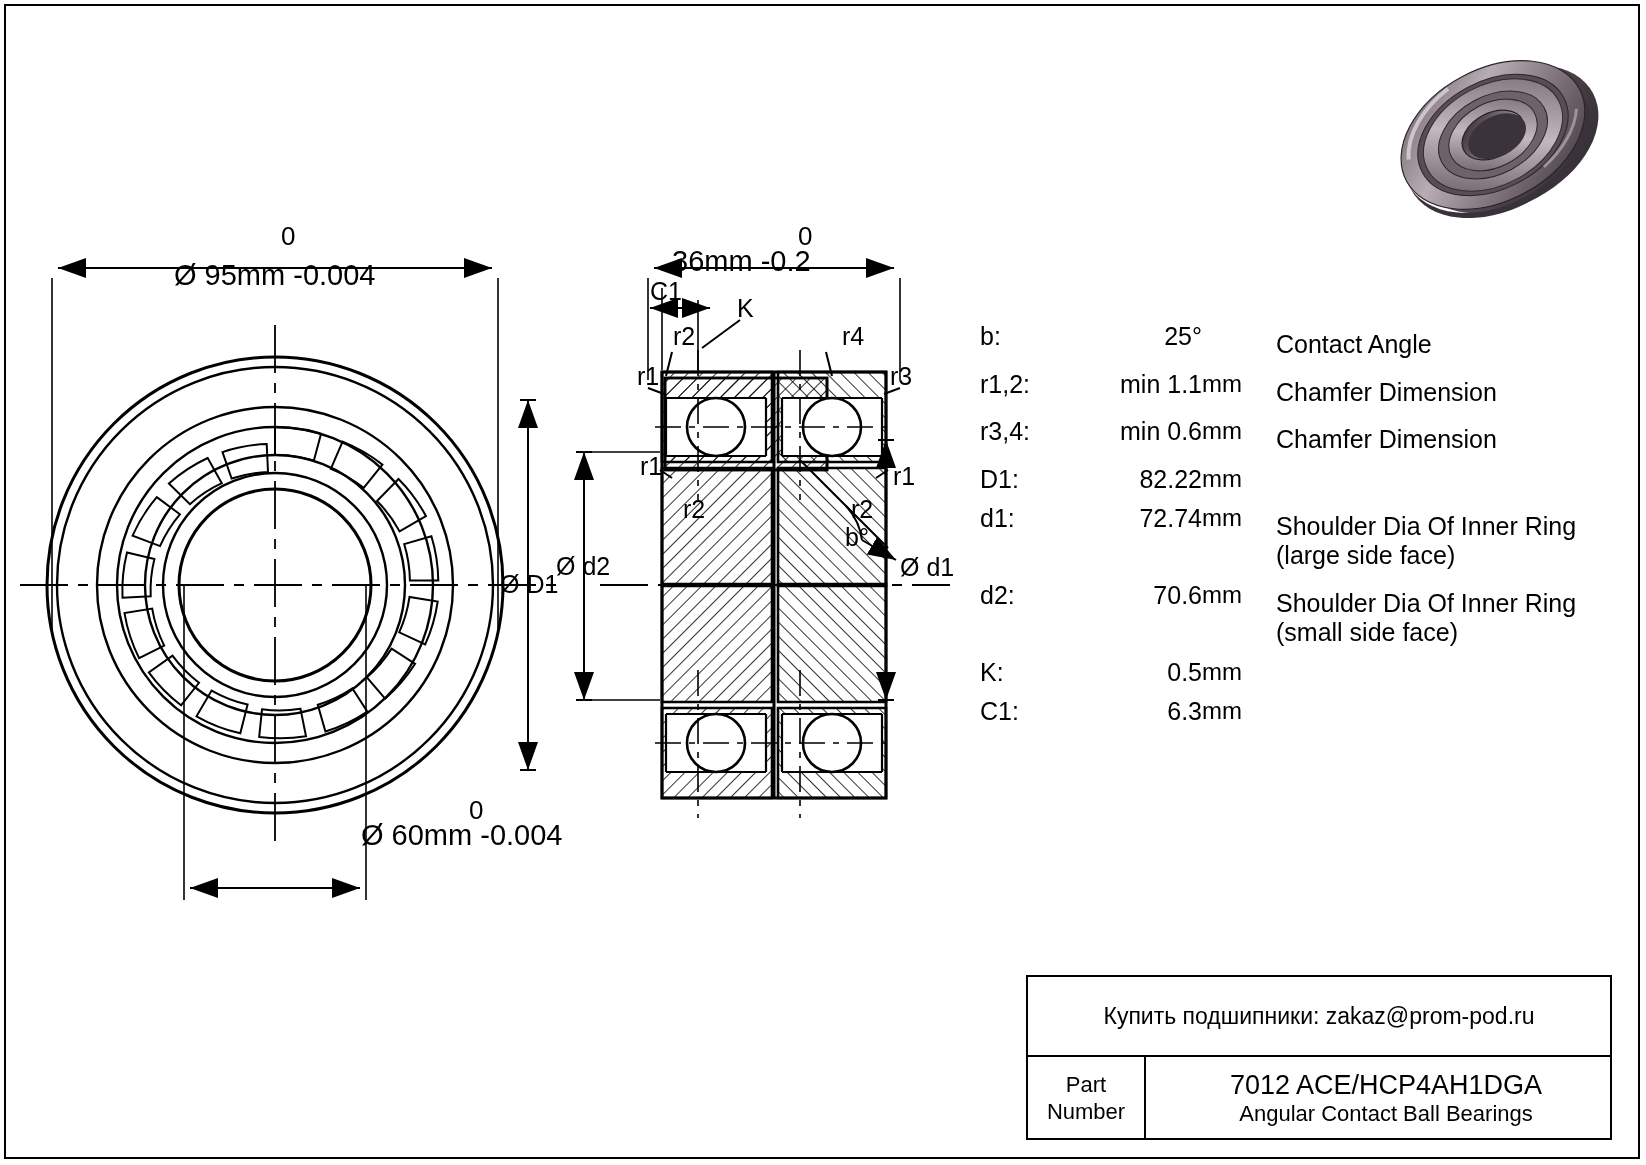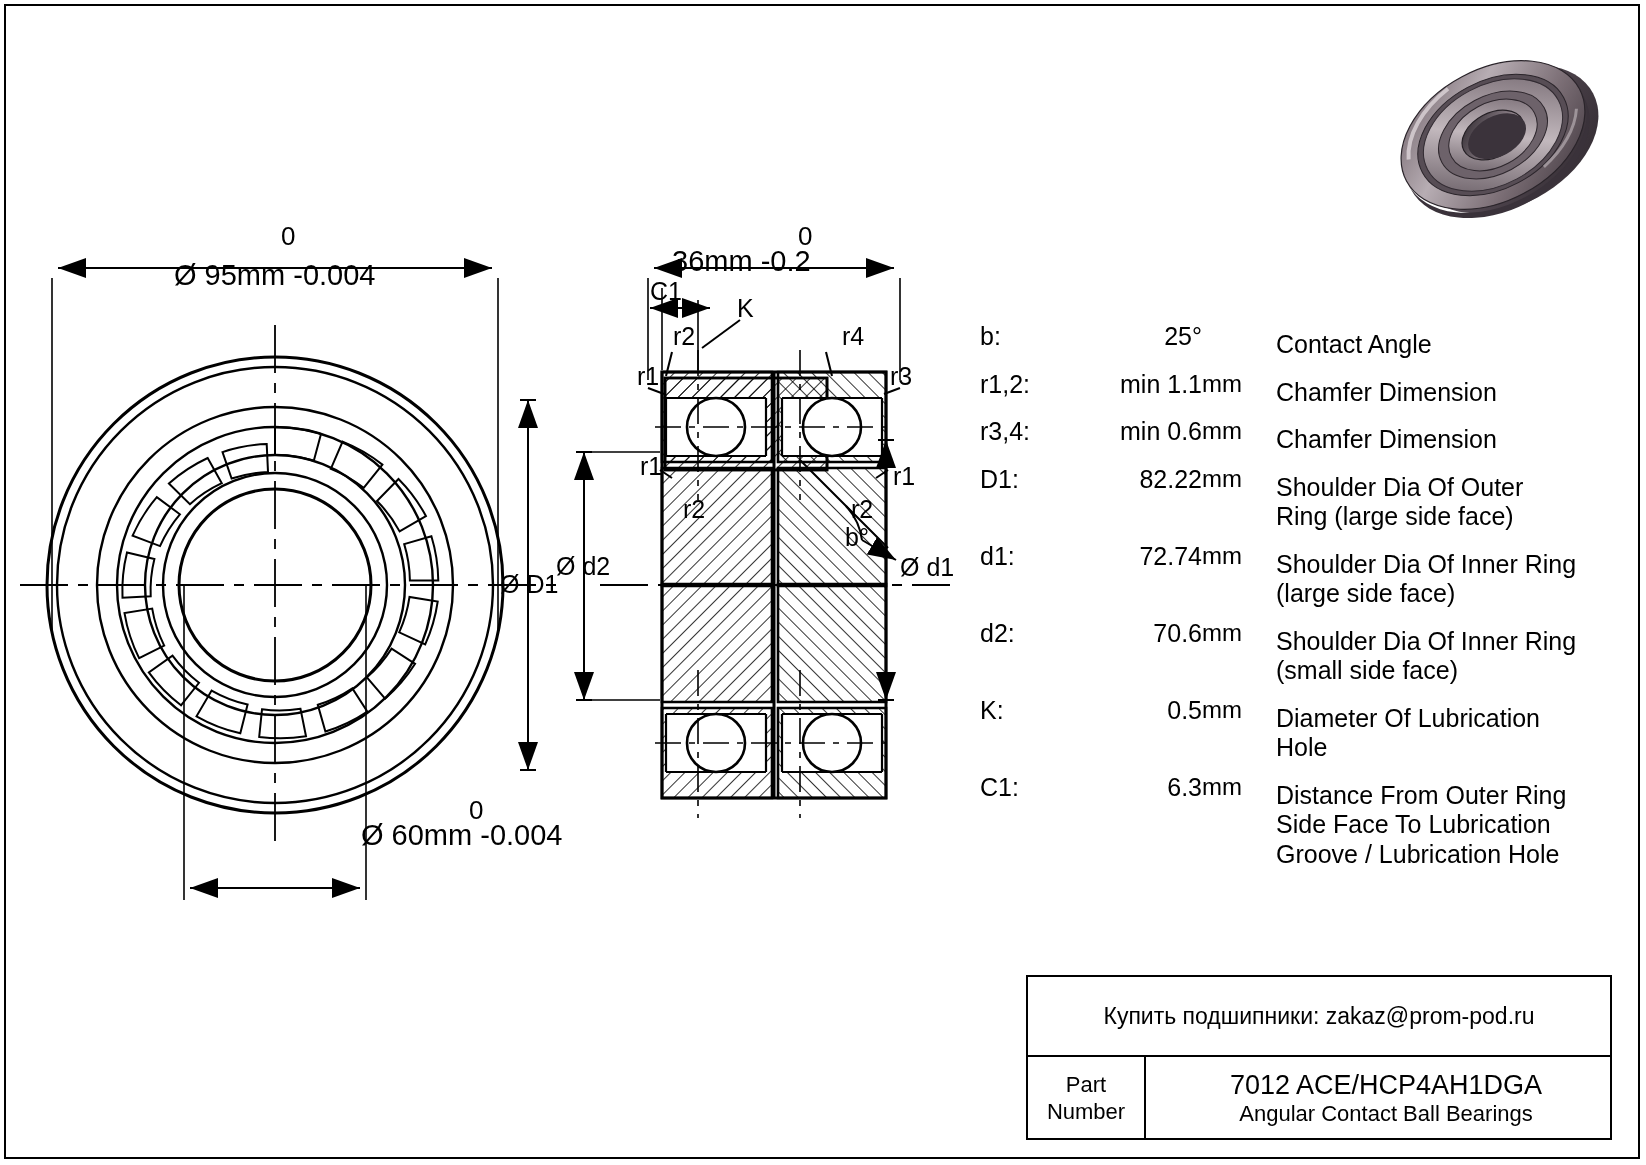--- a/index.html
+++ b/index.html
@@ -430,22 +430,20 @@
       <div class="spec-sym">r3,4:</div>
       <div class="spec-val">min 0.6</div>
       <div class="spec-unit">mm</div>
       <div class="spec-desc">Chamfer Dimension</div>
     </div>
 
     <div class="spec-row">
       <div class="spec-sym">D1:</div>
       <div class="spec-val">82.22</div>
       <div class="spec-unit">mm</div>
-      <div class="spec-desc">Shoulder Dia Of Outer Ring
-(large side face)</div>
     </div>
 
     <div class="spec-row">
       <div class="spec-sym">d1:</div>
       <div class="spec-val">72.74</div>
       <div class="spec-unit">mm</div>
       <div class="spec-desc">Shoulder Dia Of Inner Ring
 (large side face)</div>
     </div>
 
@@ -454,30 +452,26 @@
       <div class="spec-val">70.6</div>
       <div class="spec-unit">mm</div>
       <div class="spec-desc">Shoulder Dia Of Inner Ring
 (small side face)</div>
     </div>
 
     <div class="spec-row">
       <div class="spec-sym">K:</div>
       <div class="spec-val">0.5</div>
       <div class="spec-unit">mm</div>
-      <div class="spec-desc">Diameter Of Lubrication Hole</div>
     </div>
 
     <div class="spec-row">
       <div class="spec-sym">C1:</div>
       <div class="spec-val">6.3</div>
       <div class="spec-unit">mm</div>
-      <div class="spec-desc">Distance From Outer Ring Side
-Face To Lubrication Groove /
-Lubrication Hole</div>
     </div>
 
   </div>
 
   <div id="title-block">
     <div class="tb-top">
       <div class="tb-top-text">Купить подшипники: zakaz@prom-pod.ru</div>
     </div>
     <div class="tb-bottom">
       <div class="tb-label">

